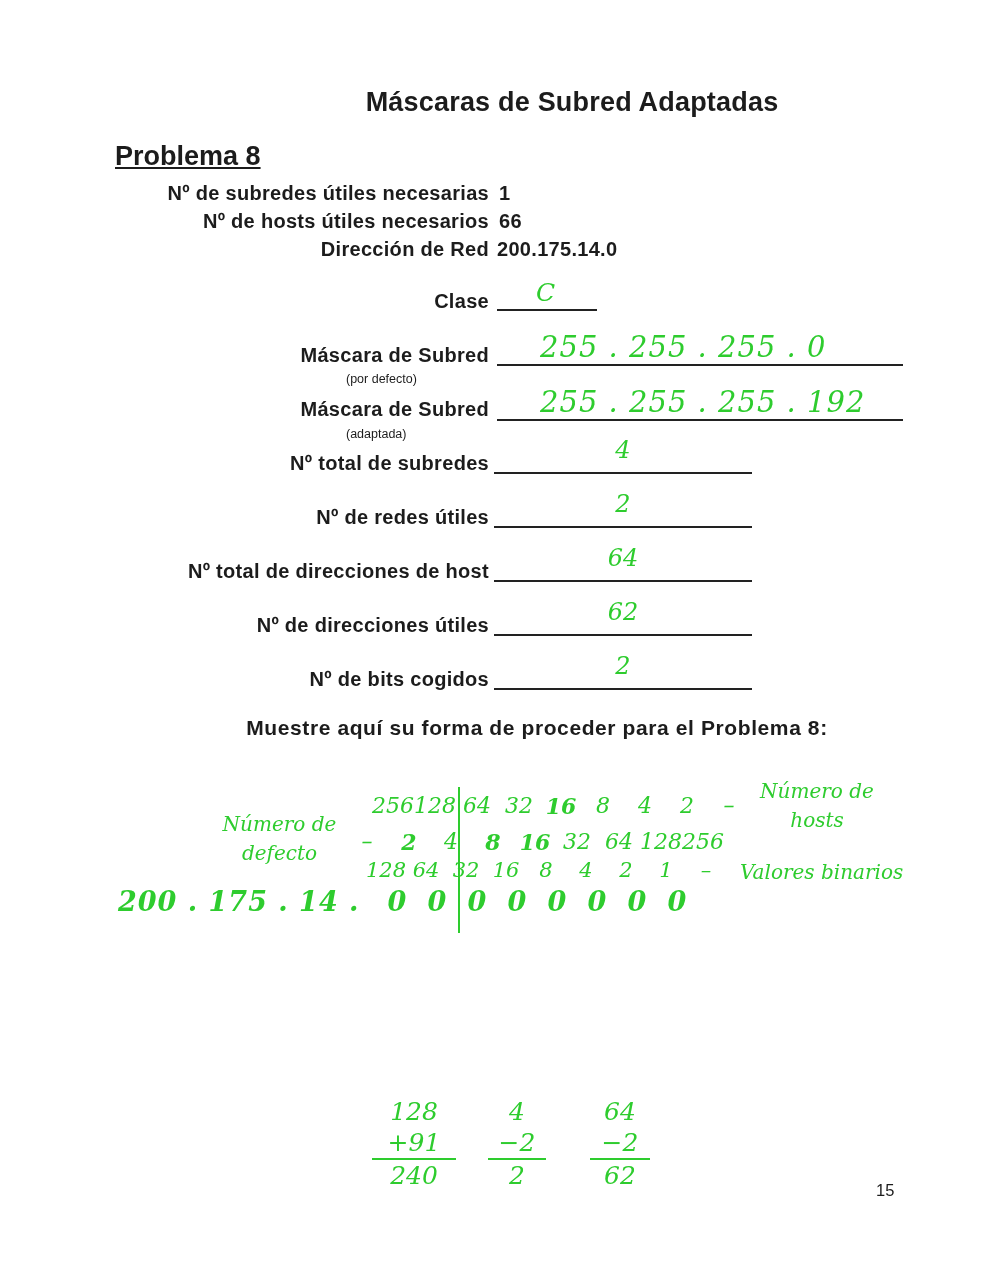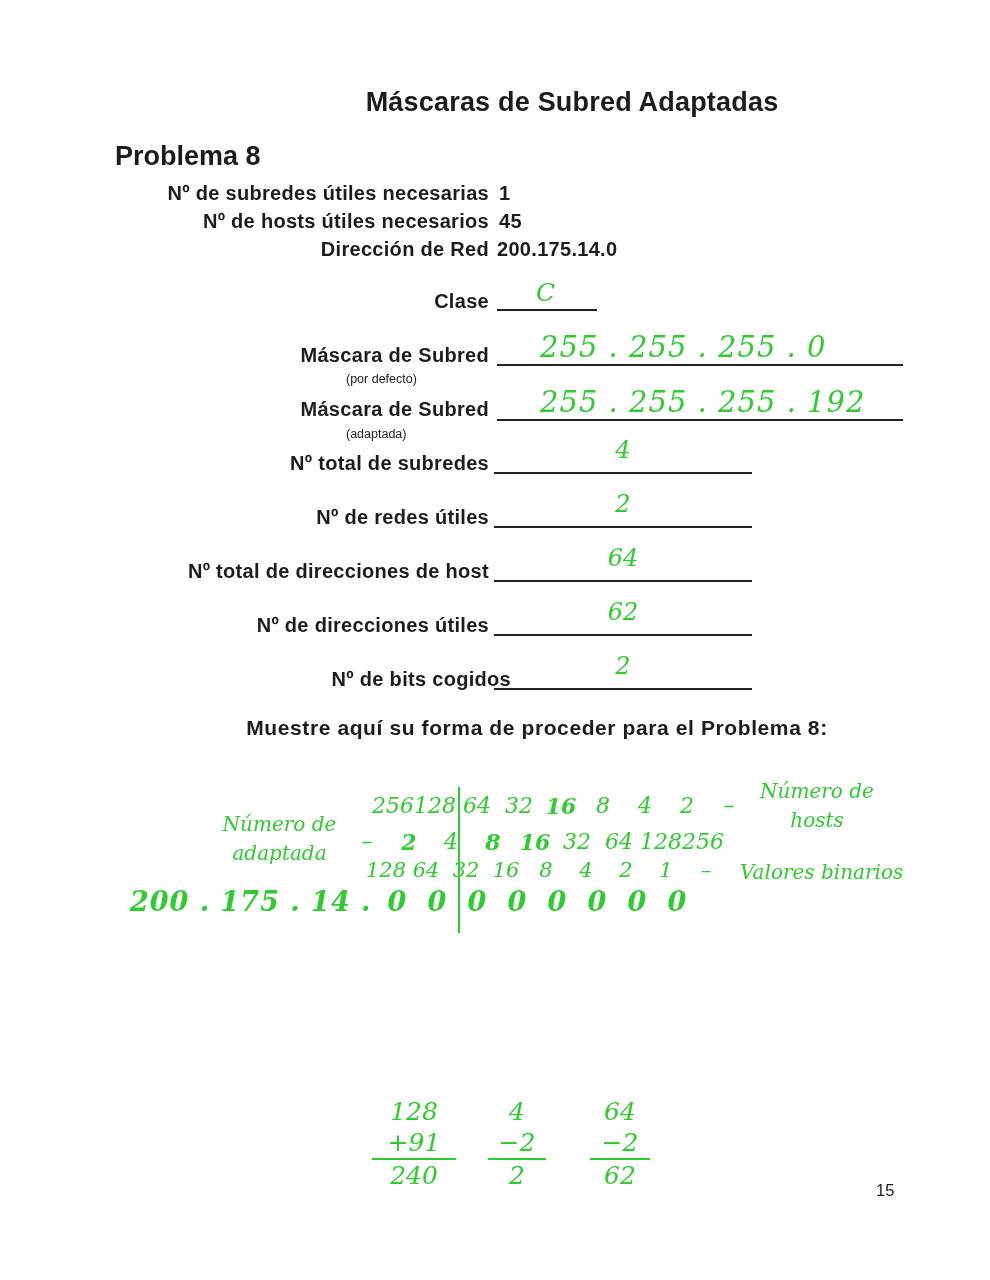--- a/index.html
+++ b/index.html
@@ -8,21 +8,21 @@
     width:990px;height:1278px;
     background:#ffffff;
     font-family:"Liberation Sans", sans-serif;
     color:var(--black,#1c1c1c);
     overflow:hidden;
   }
   .abs{position:absolute;}
   
   .title{font-size:27px;font-weight:bold;letter-spacing:.2px;white-space:nowrap;}
   .center{transform:translateX(-50%);}
-  .h-problem{font-size:27px;font-weight:bold;}
+  .h-problem{font-size:27px;font-weight:bold;text-decoration:underline;}
   .lbl{font-size:20px;letter-spacing:.3px;white-space:nowrap;font-weight:bold;}
   .lblcol{left:0;width:489px;text-align:right;}
   .val{font-size:20px;font-weight:bold;letter-spacing:.3px;white-space:nowrap;}
   .caption{font-size:12.5px;text-align:left;}
   .uline{height:0;border-bottom:2px solid #222;}
   .work-heading{font-size:21px;font-weight:bold;letter-spacing:.6px;white-space:nowrap;}
   .pageno{font-size:16.5px;}
   
   .hw{
     font-family:"DejaVu Serif", serif;
@@ -34,37 +34,37 @@
   .hw-field{font-size:24px;width:258px;text-align:center;}
   .hw-c{font-size:25px;}
   .row{display:flex;}
   .cell{display:inline-block;text-align:center;}
   .r1 .cell,.r2 .cell{width:42px;font-size:22px;font-style:italic;}
   .r3 .cell{width:40px;font-size:21px;}
   .r4c .cell{width:40px;font-size:27px;font-weight:bold;}
   .hb{font-weight:bold;}
   .script-label{font-size:20px;text-align:center;line-height:1.45;}
   .divider{width:2px;background:var(--green,#2ecc2e);}
-  .addr{font-size:27px;font-weight:bold;letter-spacing:1px;margin-left:12px;}
+  .addr{font-size:27px;font-weight:bold;letter-spacing:1px;}
   .calc{text-align:center;font-size:25px;line-height:31px;}
   .calc .op{border-bottom:2px solid var(--green,#2ecc2e);}
 </style>
 </head>
 <body style="--green: #2ecc2e; --black: #1c1c1c;">
 
 <div class="page">
 
   <div class="abs title center" style="left:572px;top:87px;">Máscaras de Subred Adaptadas</div>
   <div class="abs h-problem" style="left:115px;top:141px;">Problema 8</div>
 
   <div class="abs lbl lblcol" style="top:182px;">Nº de subredes útiles necesarias</div>
   <div class="abs val" style="left:499px;top:182px;">1</div>
 
   <div class="abs lbl lblcol" style="top:210px;">Nº de hosts útiles necesarios</div>
-  <div class="abs val" style="left:499px;top:210px;">45</div>
+  <div class="abs val" style="left:499px;top:210px;">66</div>
 
   <div class="abs lbl lblcol" style="top:238px;">Dirección de Red</div>
   <div class="abs val" style="left:497px;top:238px;">200.175.14.0</div>
 
   <div class="abs lbl lblcol" style="top:290px;">Clase</div>
   <div class="abs uline" style="left:497px;top:309px;width:100px;"></div>
   <div class="abs hw hw-c" style="left:536px;top:278px;">C</div>
 
   <div class="abs lbl lblcol" style="top:344px;">Máscara de Subred</div>
   <div class="abs caption" style="left:346px;top:372px;width:100px;">(por defecto)</div>
@@ -85,29 +85,29 @@
   <div class="abs hw hw-field" style="left:494px;top:490px;">2</div>
 
   <div class="abs lbl lblcol" style="top:560px;">Nº total de direcciones de host</div>
   <div class="abs uline" style="left:494px;top:580px;width:258px;"></div>
   <div class="abs hw hw-field" style="left:494px;top:544px;">64</div>
 
   <div class="abs lbl lblcol" style="top:614px;">Nº de direcciones útiles</div>
   <div class="abs uline" style="left:494px;top:634px;width:258px;"></div>
   <div class="abs hw hw-field" style="left:494px;top:598px;">62</div>
 
-  <div class="abs lbl lblcol" style="top:668px;padding-left:22px;">Nº de bits cogidos</div>
+  <div class="abs lbl lblcol" style="top:668px;">Nº de bits cogidos</div>
   <div class="abs uline" style="left:494px;top:688px;width:258px;"></div>
   <div class="abs hw hw-field" style="left:494px;top:652px;">2</div>
 
   <div class="abs work-heading center" style="left:537px;top:716px;">Muestre aquí su forma de proceder para el Problema 8:</div>
 
   <div class="abs hw script-label" style="left:212px;top:810px;width:135px;">
     <div>Número de</div>
-    <div>adaptada</div>
+    <div>defecto</div>
   </div>
   <div class="abs hw script-label" style="left:752px;top:777px;width:130px;">
     <div>Número de</div>
     <div>hosts</div>
   </div>
   <div class="abs hw script-label" style="left:740px;top:858px;">Valores binarios</div>
 
   <div class="abs hw row r1" style="left:372px;top:793px;">
       <span class="cell">256</span>
       <span class="cell">128</span>

